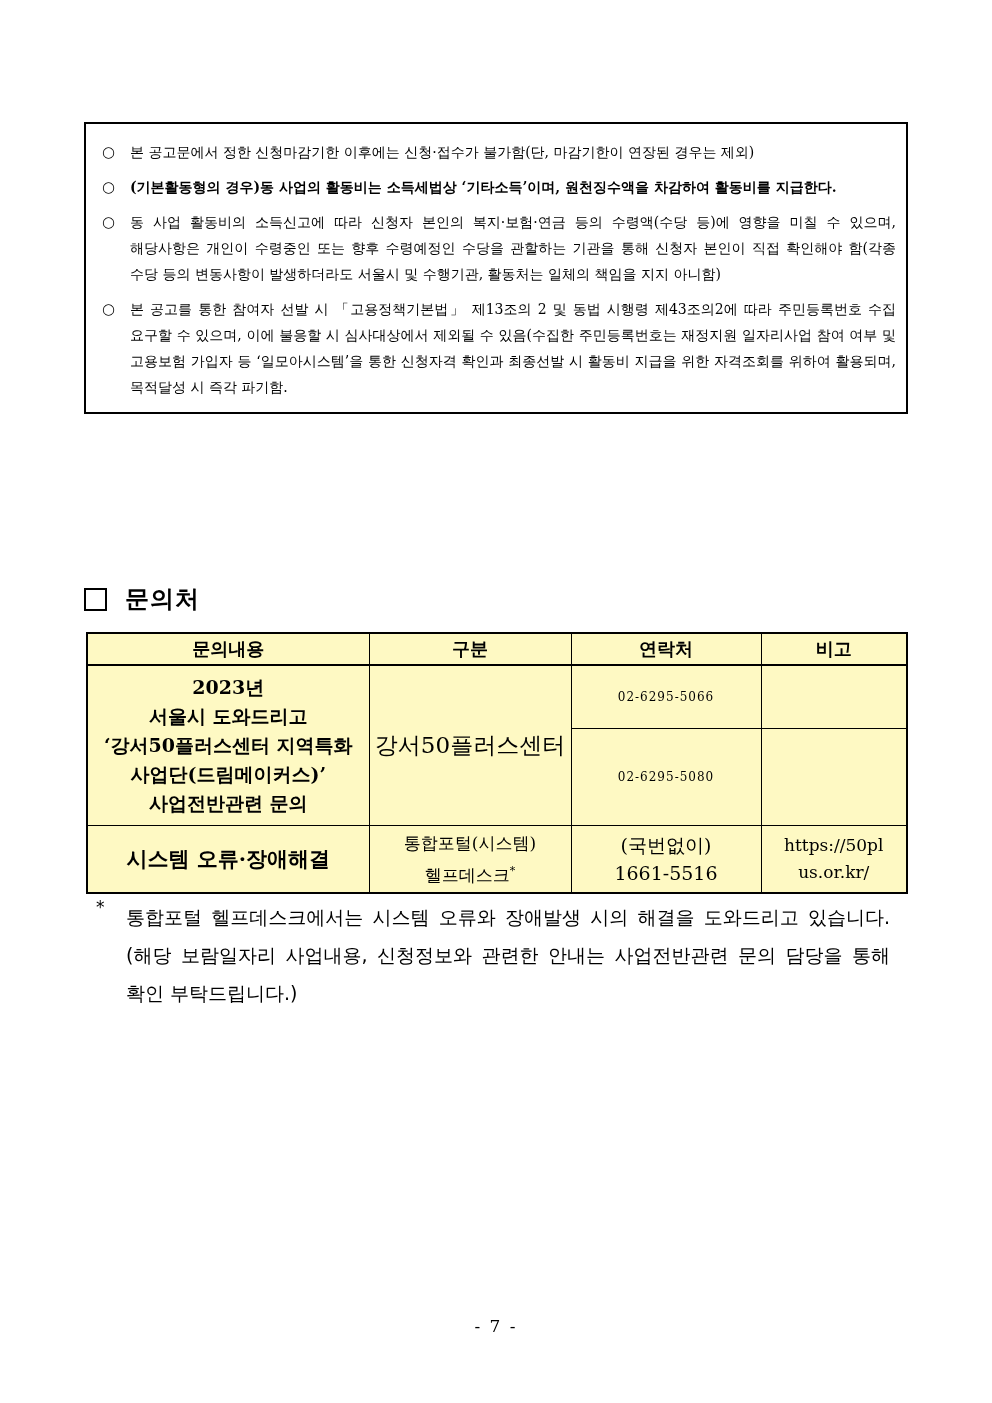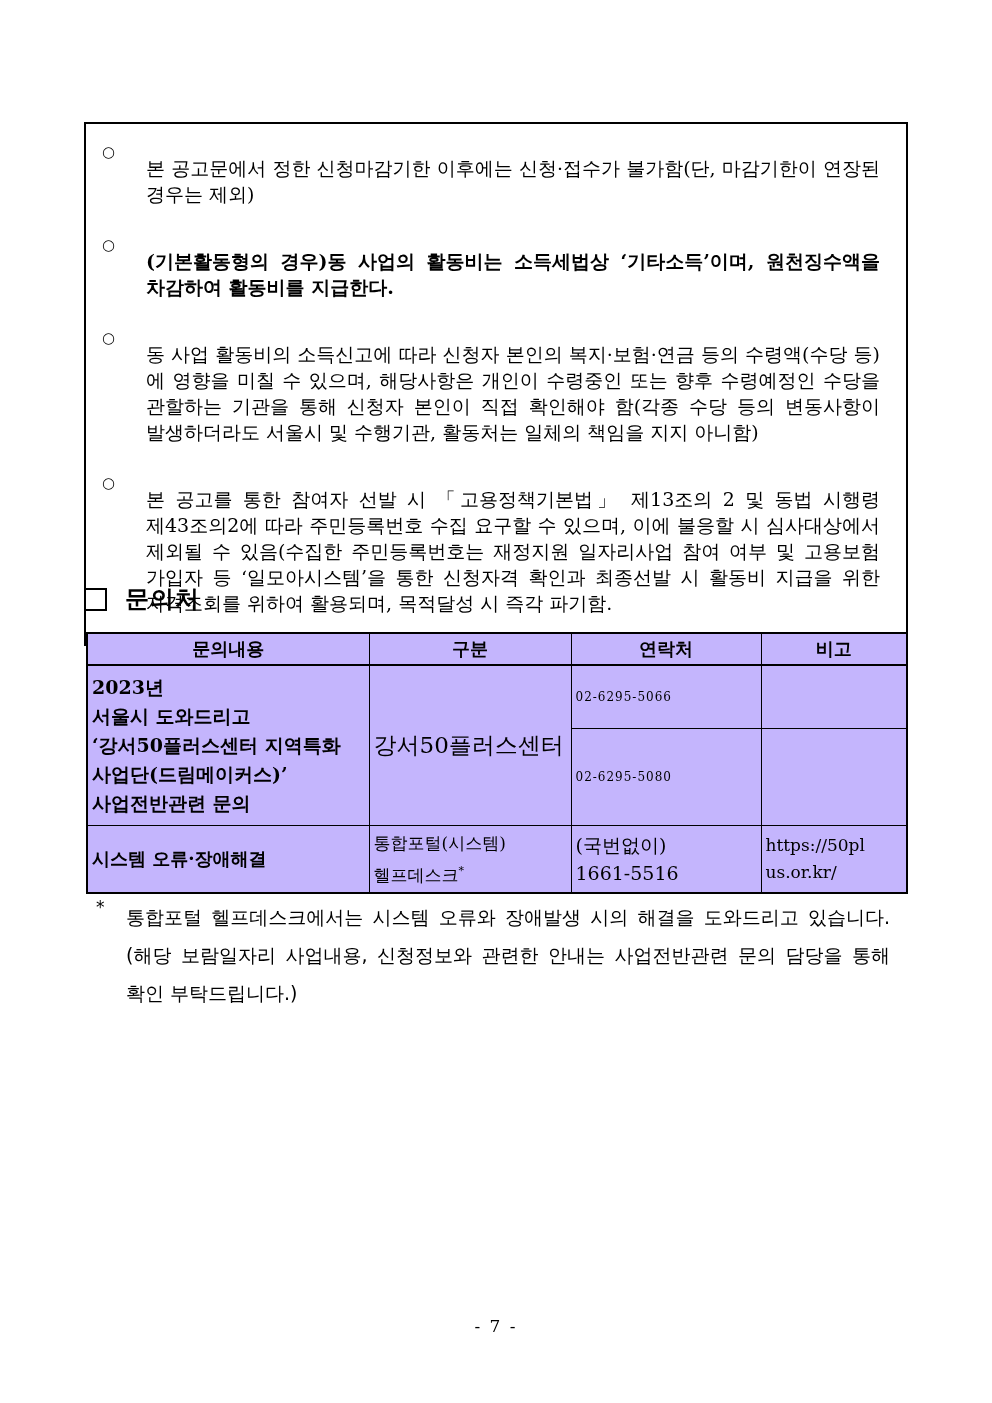--- a/index.html
+++ b/index.html
@@ -17,22 +17,22 @@
     border:2px solid #000;
     padding:15px 10px 12px 16px;
   }
   .bullet{display:flex;margin-bottom:9px;}
   .bullet:last-child{margin-bottom:0;}
   .bullet .bm{
     flex:0 0 28px;width:28px;
     font-size:15px;line-height:26px;
   }
   .bullet .bt{
-    margin:16px;flex:1;
-    font-size:19px;line-height:26px;
+    margin:0;flex:1;
+    font-size:14px;line-height:26px;
     text-align:justify;
     word-break:keep-all;
   }
   .bullet .bt.em{
     font-weight:bold;
     text-underline-offset:3px;
   }
   
   .section-heading{
     position:absolute;left:84px;top:583px;
@@ -44,42 +44,42 @@
     display:inline-block;width:19px;height:19px;
     border:2px solid #000;margin-right:18px;
   }
   .section-title{
     font-size:24px;font-weight:bold;letter-spacing:1px;
   }
   
   .contact-table{
     position:absolute;left:86px;top:632px;
     border-collapse:collapse;table-layout:fixed;
-    background:#c4b5fd;
+    background:#fef9c3;
     padding-left:28px;
   }
   .contact-table,
   .contact-table th,
   .contact-table td{border:1px solid #000;}
   .contact-table{border:2px solid #000;}
   .contact-table th{
     border-bottom:2px solid #000;
     height:30px;
     font-size:18px;font-weight:bold;
     text-align:center;vertical-align:middle;
     padding:0;
   }
   .contact-table td{
-    text-align:left;vertical-align:middle;
+    text-align:center;vertical-align:middle;
     padding:2px 4px;
   }
   .inq-lines{font-weight:bold;font-size:19px;line-height:29px;}
   .division-cell{font-size:23px;}
   .phone{font-size:12px;letter-spacing:1px;}
-  .row2-inq{font-weight:bold;font-size:18px;}
+  .row2-inq{font-weight:bold;font-size:21px;}
   .row2-div{font-size:17px;line-height:27px;}
   .row2-div sup{font-size:11px;}
   .row2-contact{font-weight:normal;font-size:19px;line-height:28px;}
   .row2-remark{font-size:17px;line-height:27px;}
   
   .footnote{
     position:absolute;left:96px;top:890px;width:802px;
     display:flex;
     font-family:"DejaVu Sans","Liberation Sans",sans-serif;
     font-size:19px;line-height:38px;

